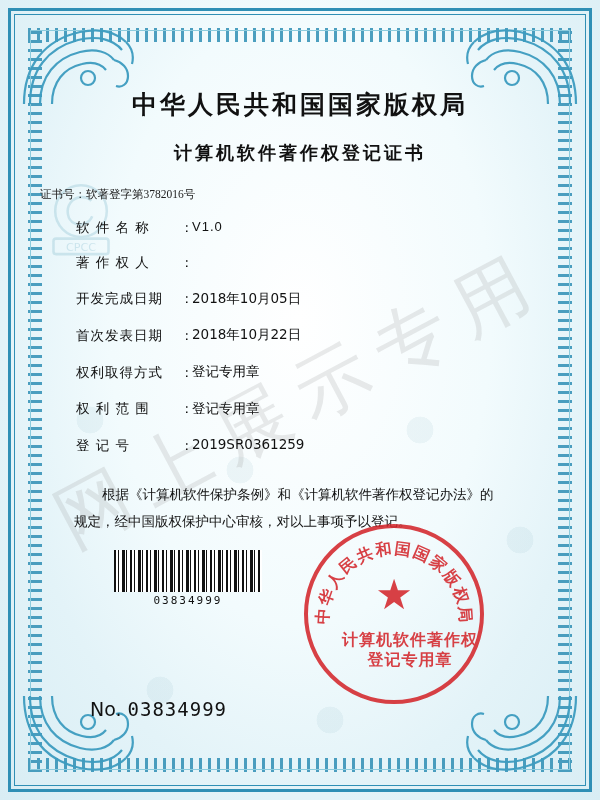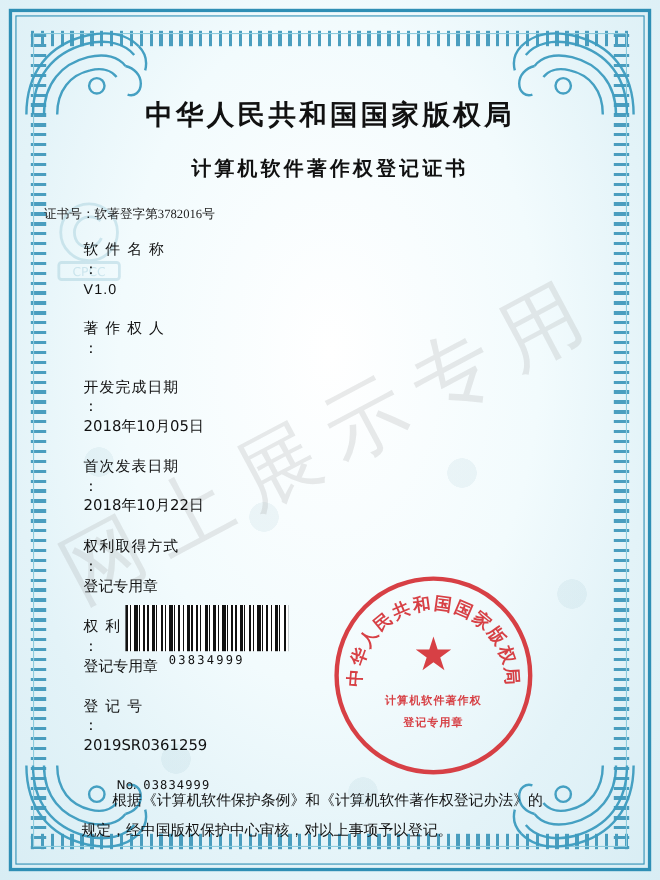--- a/index.html
+++ b/index.html
@@ -102,21 +102,21 @@
     font-family:Liberation Serif, serif;
   }
   
   .cpcc-logo{
     position:absolute;left:38px;top:175px;width:86px;height:86px;
     opacity:.30;z-index:3;color:#7fb9cc;text-align:center;
   }
   .cpcc-logo svg{width:100%;height:100%}
 
   .fields{margin-top:16px;padding-left:36px;position:relative;z-index:6;}
-  .row{display:flex;align-items:flex-start;margin-bottom:17px;font-size:13.5px;color:#111;flex-direction:column;}
+  .row{display:flex;align-items:flex-end;margin-bottom:17px;font-size:13.5px;color:#111;}
   .row .lbl{
     width:104px;flex:none;
     font-family:"DejaVu Sans", sans-serif;
     letter-spacing:1px;
     white-space:nowrap;
   }
   .row .colon{width:12px;flex:none;text-align:center;}
   .row .val{
     font-family:"DejaVu Sans", sans-serif;
     line-height:1.45;
@@ -141,22 +141,22 @@
     position:absolute;left:74px;top:8px;width:148px;height:42px;
     background-image:repeating-linear-gradient(90deg,
       #111 0 2px, #fff 2px 4px, #111 4px 5px, #fff 5px 8px,
       #111 8px 11px, #fff 11px 12px, #111 12px 13px, #fff 13px 16px);
   }
   .barcode-num{
     position:absolute;left:74px;top:52px;width:148px;text-align:center;
     font-family:"DejaVu Sans Mono", monospace;font-size:11px;letter-spacing:2px;color:#111;
   }
   .no-line{
-    position:absolute;left:66px;bottom:22px;
-    font-size:11px;color:#111;font-family:"DejaVu Sans", sans-serif;
+    position:absolute;left:50px;bottom:22px;
+    font-size:19px;color:#111;font-family:"DejaVu Sans", sans-serif;
   }
   .no-line .num{font-family:"DejaVu Sans Mono", monospace;letter-spacing:1px;margin-left:6px;}
   .date-line{
     position:absolute;right:62px;bottom:22px;
     font-size:13px;color:#111;font-family:"DejaVu Sans", sans-serif;
     letter-spacing:1px;
   }
   
   .seal{
     position:absolute;right:76px;bottom:38px;
@@ -168,23 +168,23 @@
   }
   .seal .arc{
     position:absolute;left:0;top:0;width:100%;height:100%;
   }
   .seal .arc svg{width:100%;height:100%;}
   .seal .star{
     position:absolute;left:50%;top:46px;transform:translateX(-50%);
     font-size:42px;line-height:42px;color:#d4272c;
   }
   .seal .l1,.seal .l2{
-    position:absolute;left:0;width:100%;text-align:center;
+    position:absolute;left:16px;width:100%;text-align:center;
     font-family:Liberation Serif, serif;font-weight:bold;
-    font-size:10px;letter-spacing:1px;color:#d4272c;
+    font-size:16px;letter-spacing:1px;color:#d4272c;
   }
   .seal .l1{top:102px;}
   .seal .l2{top:122px;}
 </style>
 </head>
 <body>
 
 <div class="certificate">
 
   <div class="border-outer"></div>

